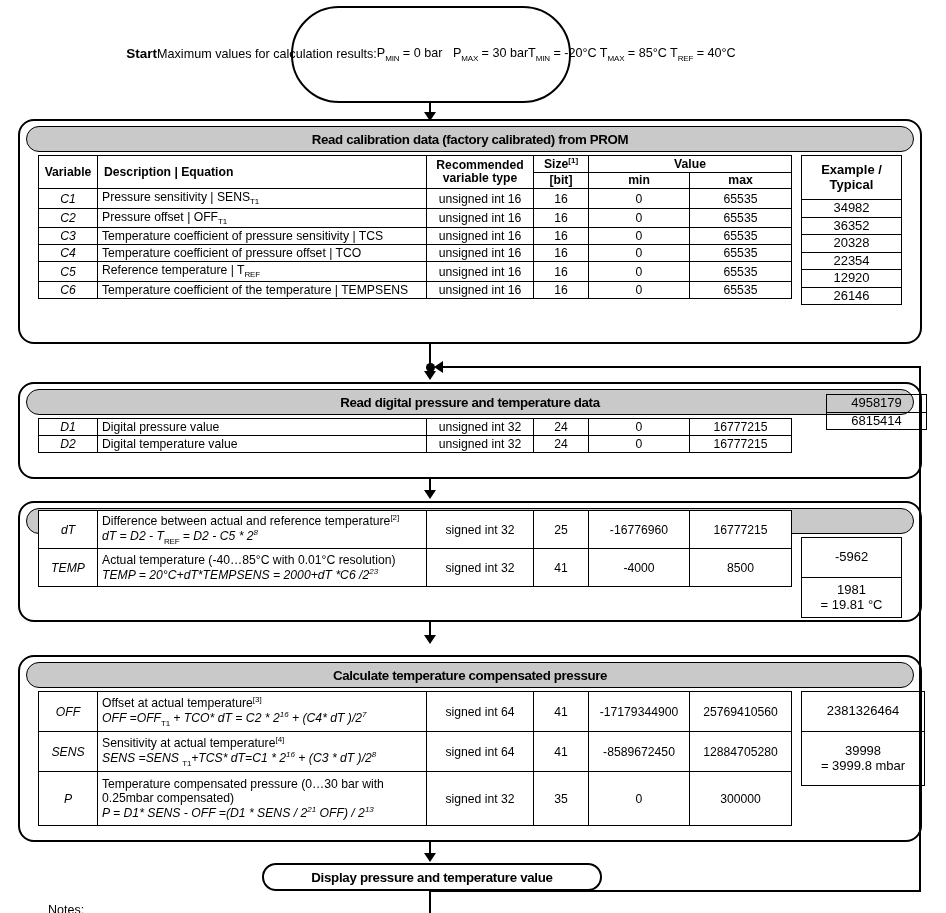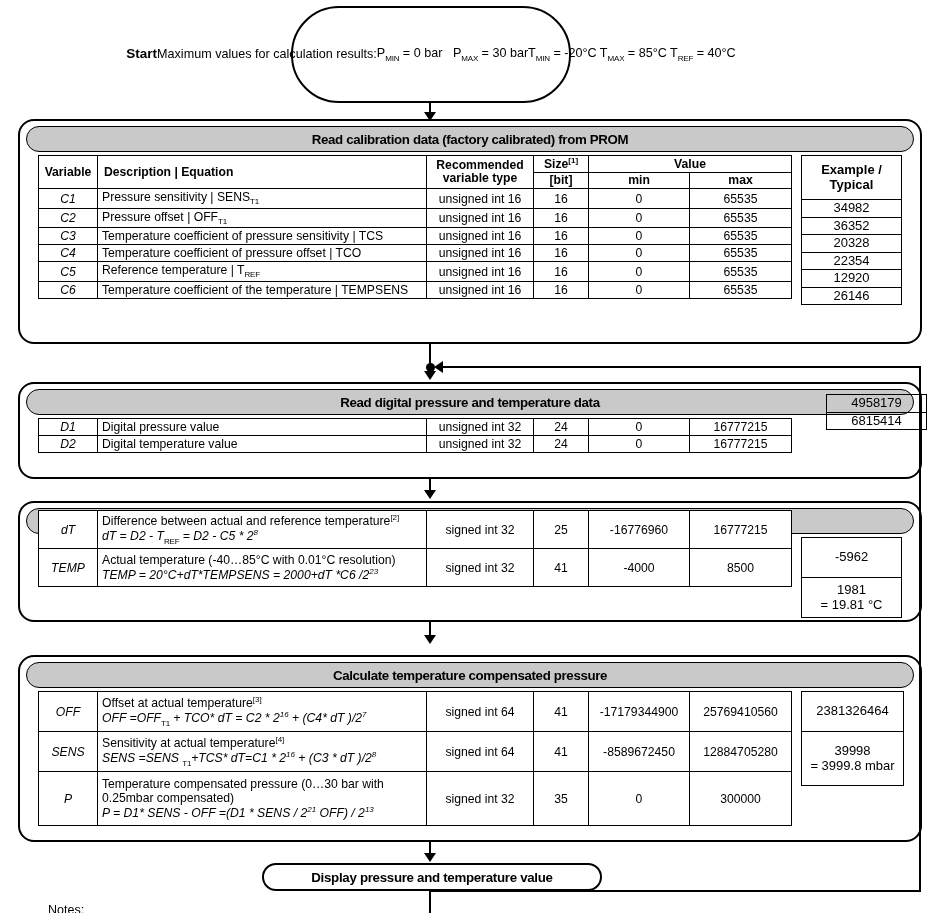--- a/index.html
+++ b/index.html
@@ -422,21 +422,21 @@
             <div class="desc2">0.25mbar compensated)</div>
             <div class="desc2 eqline">P = D1* SENS - OFF =(D1 * SENS / 2<span class="sup">21</span> OFF) / 2<span class="sup">13</span></div>
           </td>
           <td class="c-type">signed int 32</td>
           <td class="c-size">35</td>
           <td class="c-min">0</td>
           <td class="c-max">300000</td>
         </tr>
       </tbody>
   </table>
-  <table class="extra" style="left:801px; top:691px; width:103px;">
+  <table class="extra" style="left:801px; top:691px; width:124px;">
     <tbody id="s4ex">
         <tr>
           <td style="height:40px">2381326464</td>
         </tr>
         <tr>
           <td style="height:54px">39998<br>= 3999.8 mbar</td>
         </tr>
       </tbody>
   </table>
 

